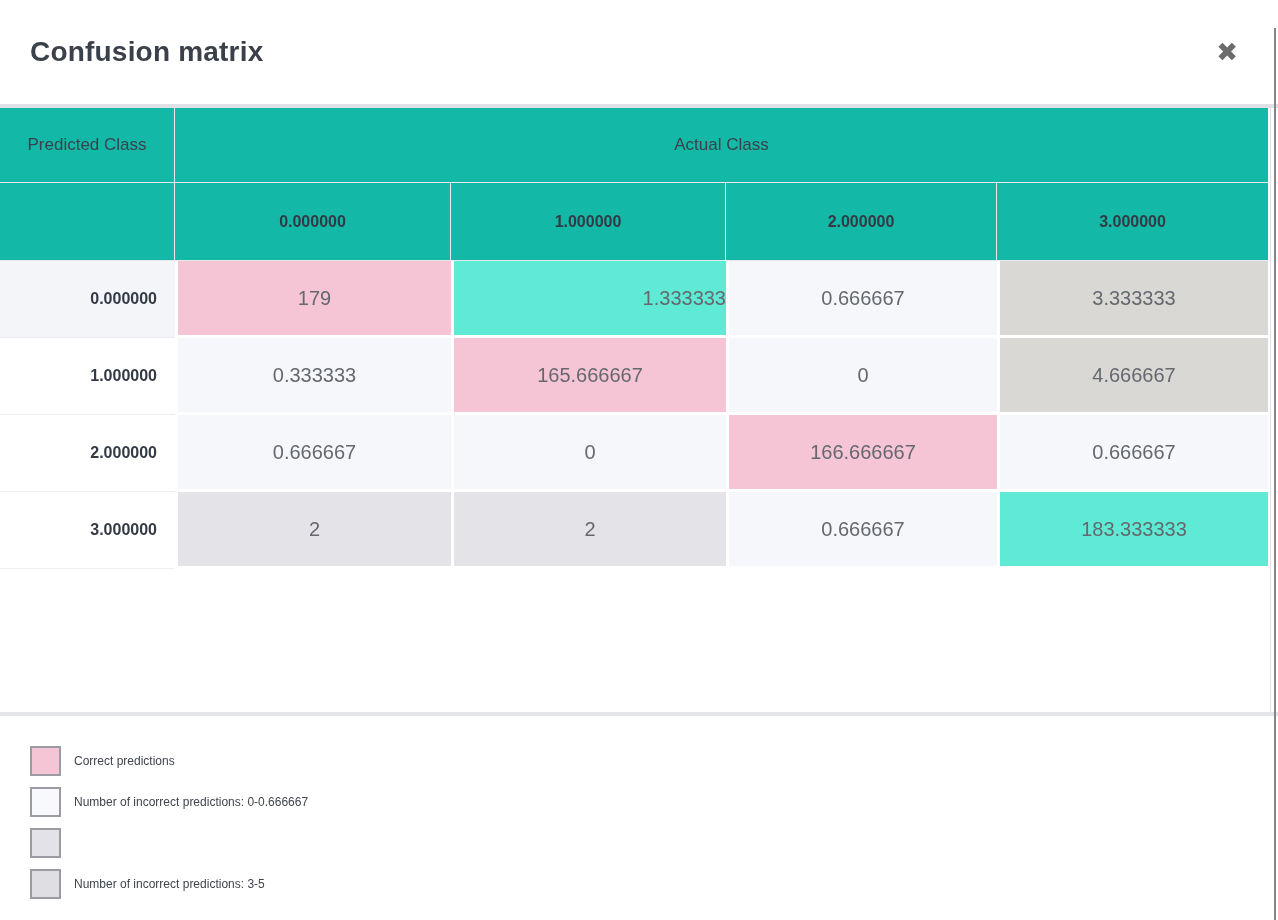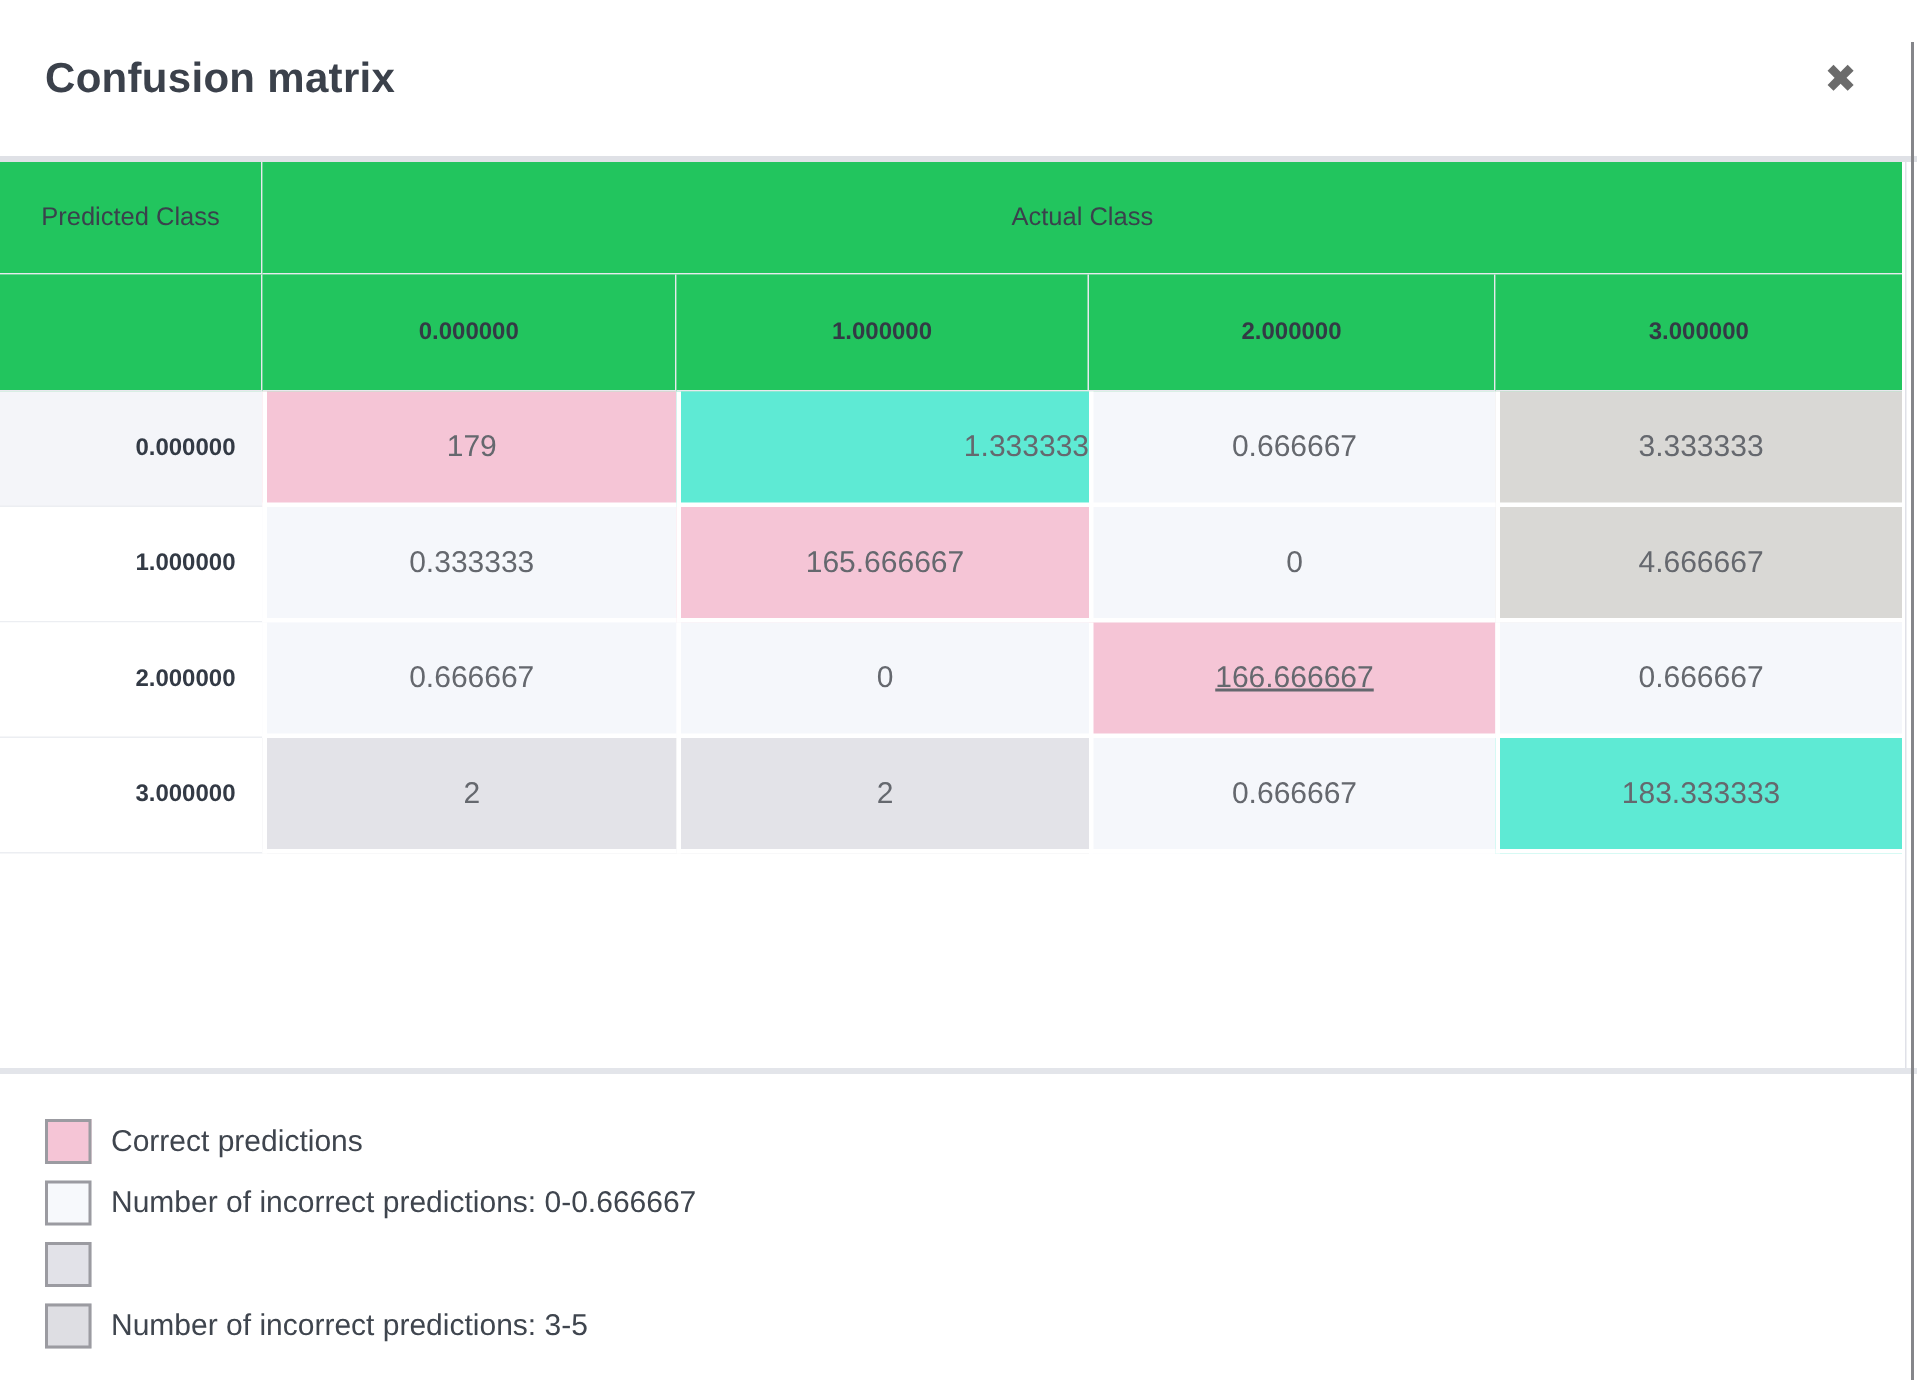--- a/index.html
+++ b/index.html
@@ -47,21 +47,21 @@
     border-collapse: separate;
     border-spacing: 0;
     table-layout: fixed;
     width: 1268px;
   }
   thead th {
     font-weight: 400;
     font-size: 17px;
     color: #3a414c;
     text-align: center;
-    background: #22c55e;
+    background: #14b8a6;
   }
   tr.axis-row th { height: 75px; border-bottom: 1px solid #e8e9ee; }
   tr.axis-row th.predicted-th { border-right: 1px solid #e8e9ee; }
   tr.colhead-row th {
     height: 78px;
     font-weight: 700;
     font-size: 16px;
     color: #333a45;
     border-bottom: 1px solid #e8e9ee;
     border-right: 1px solid #e8e9ee;
@@ -101,21 +101,21 @@
     height: 30px;
   }
   .swatch {
     width: 31px;
     height: 30px;
     border: 2px solid #9b9ba1;
     margin-right: 13px;
     flex: 0 0 auto;
   }
   .legend-label {
-    font-size: 20px;
+    font-size: 12px;
     color: #3f454e;
   }
 
   
   .scrollbar-line {
     position: absolute;
     top: 28px;
     bottom: 0;
     right: 2px;
     width: 2px;
@@ -168,21 +168,21 @@
             <th>1.000000</th>
             <td style="background: rgb(245, 247, 251);">0.333333</td>
             <td style="background: rgb(245, 197, 214); margin-top: 40px;">165.666667</td>
             <td style="background: rgb(245, 247, 251);">0</td>
             <td style="background: rgb(217, 216, 213);">4.666667</td>
           </tr>
           <tr>
             <th>2.000000</th>
             <td style="background: rgb(245, 247, 251);">0.666667</td>
             <td style="background: rgb(245, 247, 251);">0</td>
-            <td style="background: rgb(245, 197, 214); text-decoration: underline;">166.666667</td>
+            <td style="background: rgb(245, 197, 214);">166.666667</td>
             <td style="background: rgb(245, 247, 251);">0.666667</td>
           </tr>
           <tr>
             <th>3.000000</th>
             <td style="background: rgb(227, 227, 232);">2</td>
             <td style="background: rgb(227, 227, 232);">2</td>
             <td style="background: rgb(245, 247, 251);">0.666667</td>
             <td style="background: #5eead4;">183.333333</td>
           </tr>
         </tbody>

